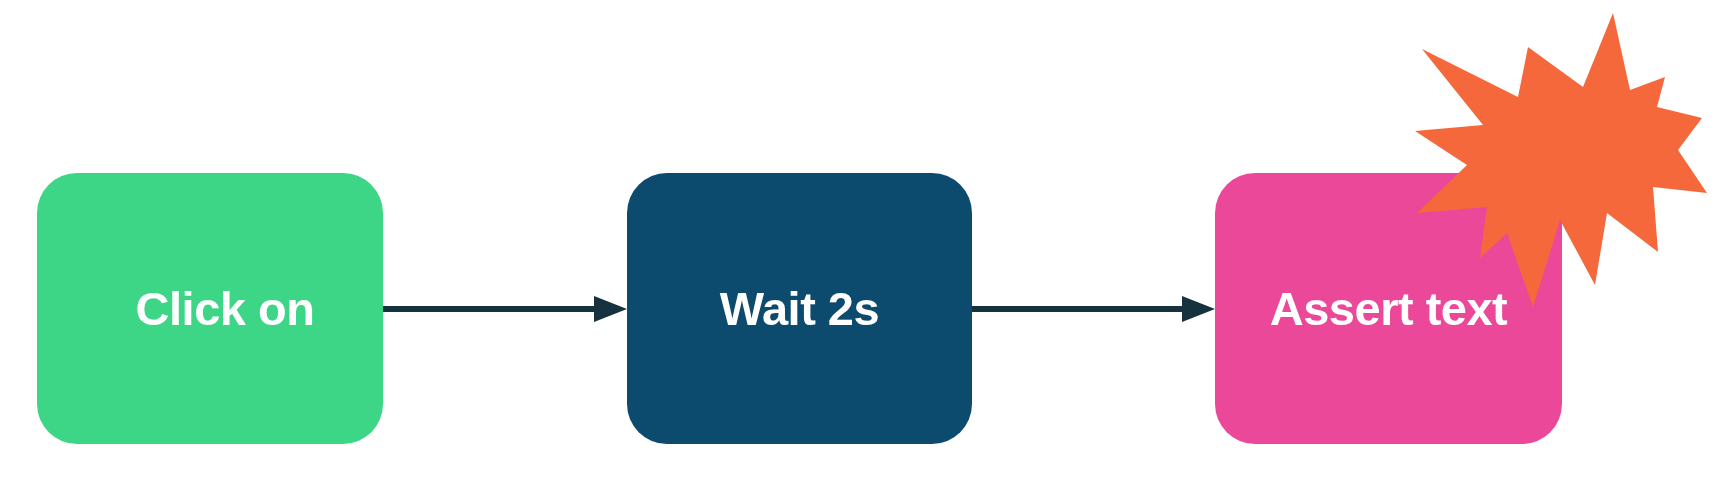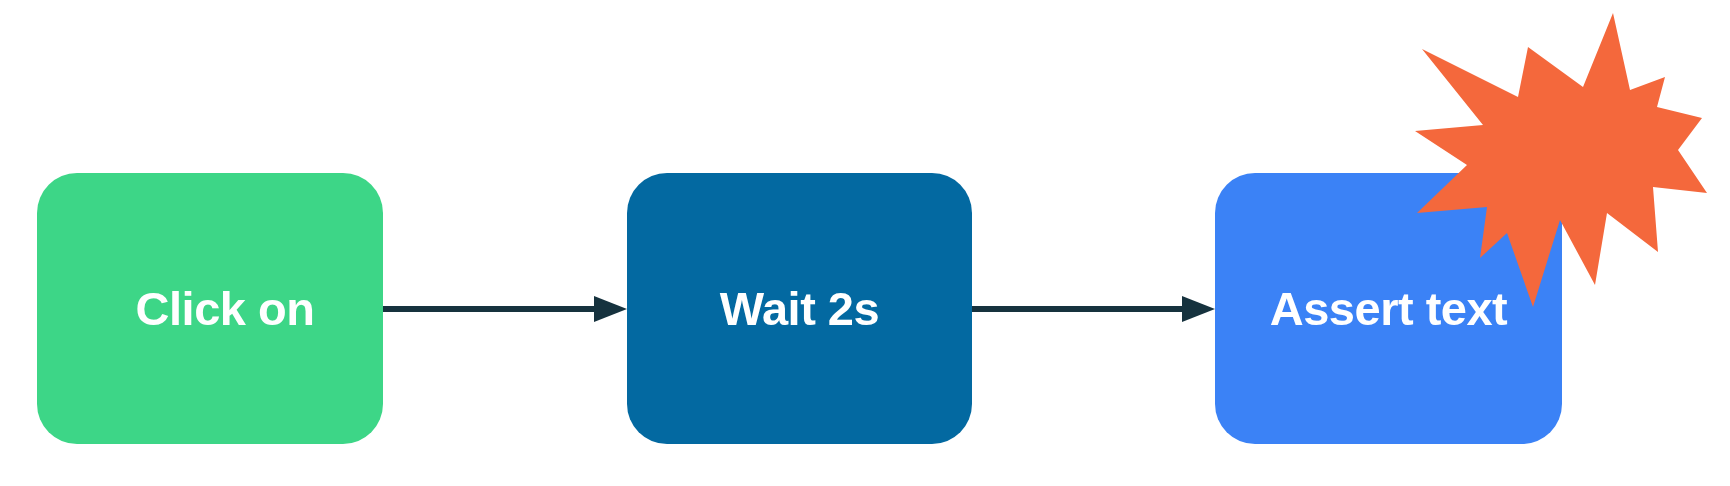--- a/index.html
+++ b/index.html
@@ -47,25 +47,25 @@
 </style>
 </head>
 <body>
 
 <div id="canvas">
 
   <div class="node" id="node-click" style="background: rgb(61, 214, 135); color: rgb(255, 255, 255); padding-left: 30px;">
     <span class="line">Click on</span>
   </div>
 
-  <div class="node" id="node-wait" style="background: #0369a1; color: rgb(255, 255, 255); text-align: center;">
+  <div class="node" id="node-wait" style="background: #0c4a6e; color: rgb(255, 255, 255); text-align: center;">
     <span class="line">Wait 2s</span>
   </div>
 
-  <div class="node" id="node-assert" style="background: #3b82f6; color: rgb(255, 255, 255);">
+  <div class="node" id="node-assert" style="background: #ec4899; color: rgb(255, 255, 255);">
     <span class="line">Assert text</span>
   </div>
 
   <svg class="overlay" viewBox="0 0 1730 486" xmlns="http://www.w3.org/2000/svg">
     <g>
       <line x1="383" y1="309" x2="598" y2="309" stroke-width="6" stroke="#16323E"></line>
       <polygon points="594,296 627,309 594,322" fill="#16323E"></polygon>
     </g>
     <g>
       <line x1="972" y1="309" x2="1186" y2="309" stroke-width="6" stroke="#16323E"></line>

